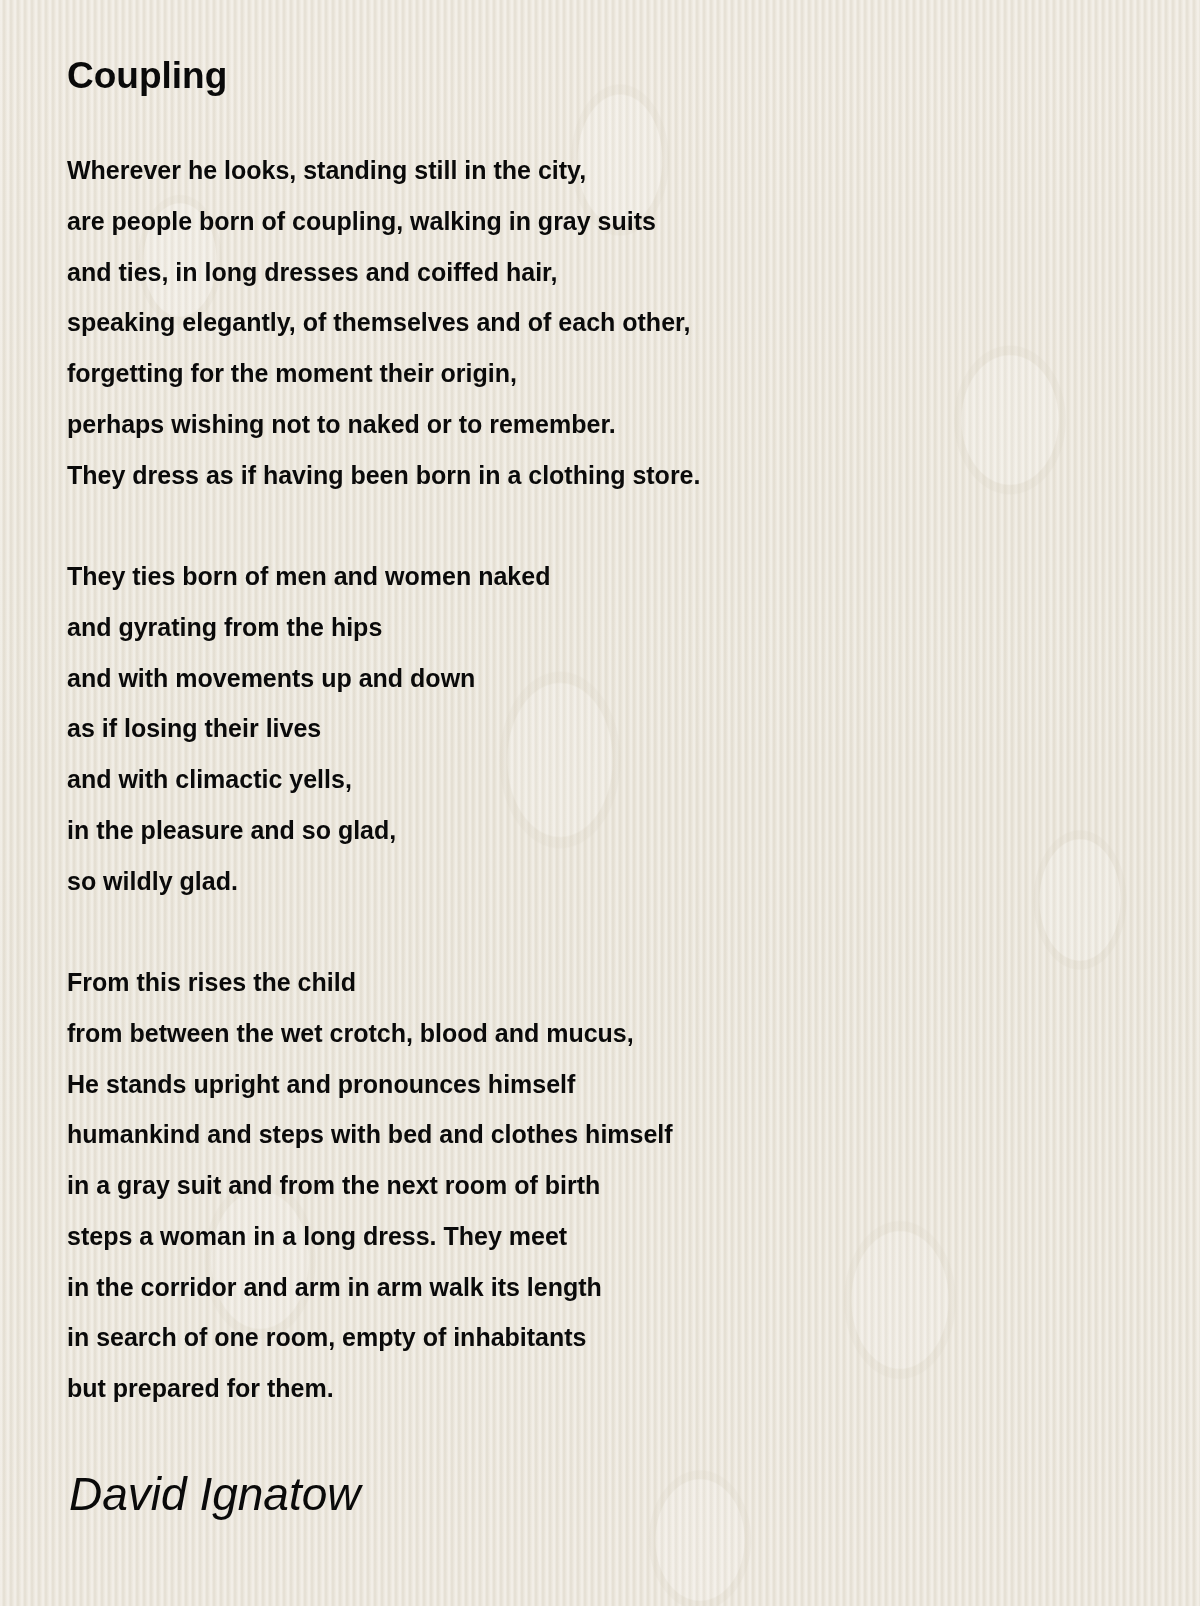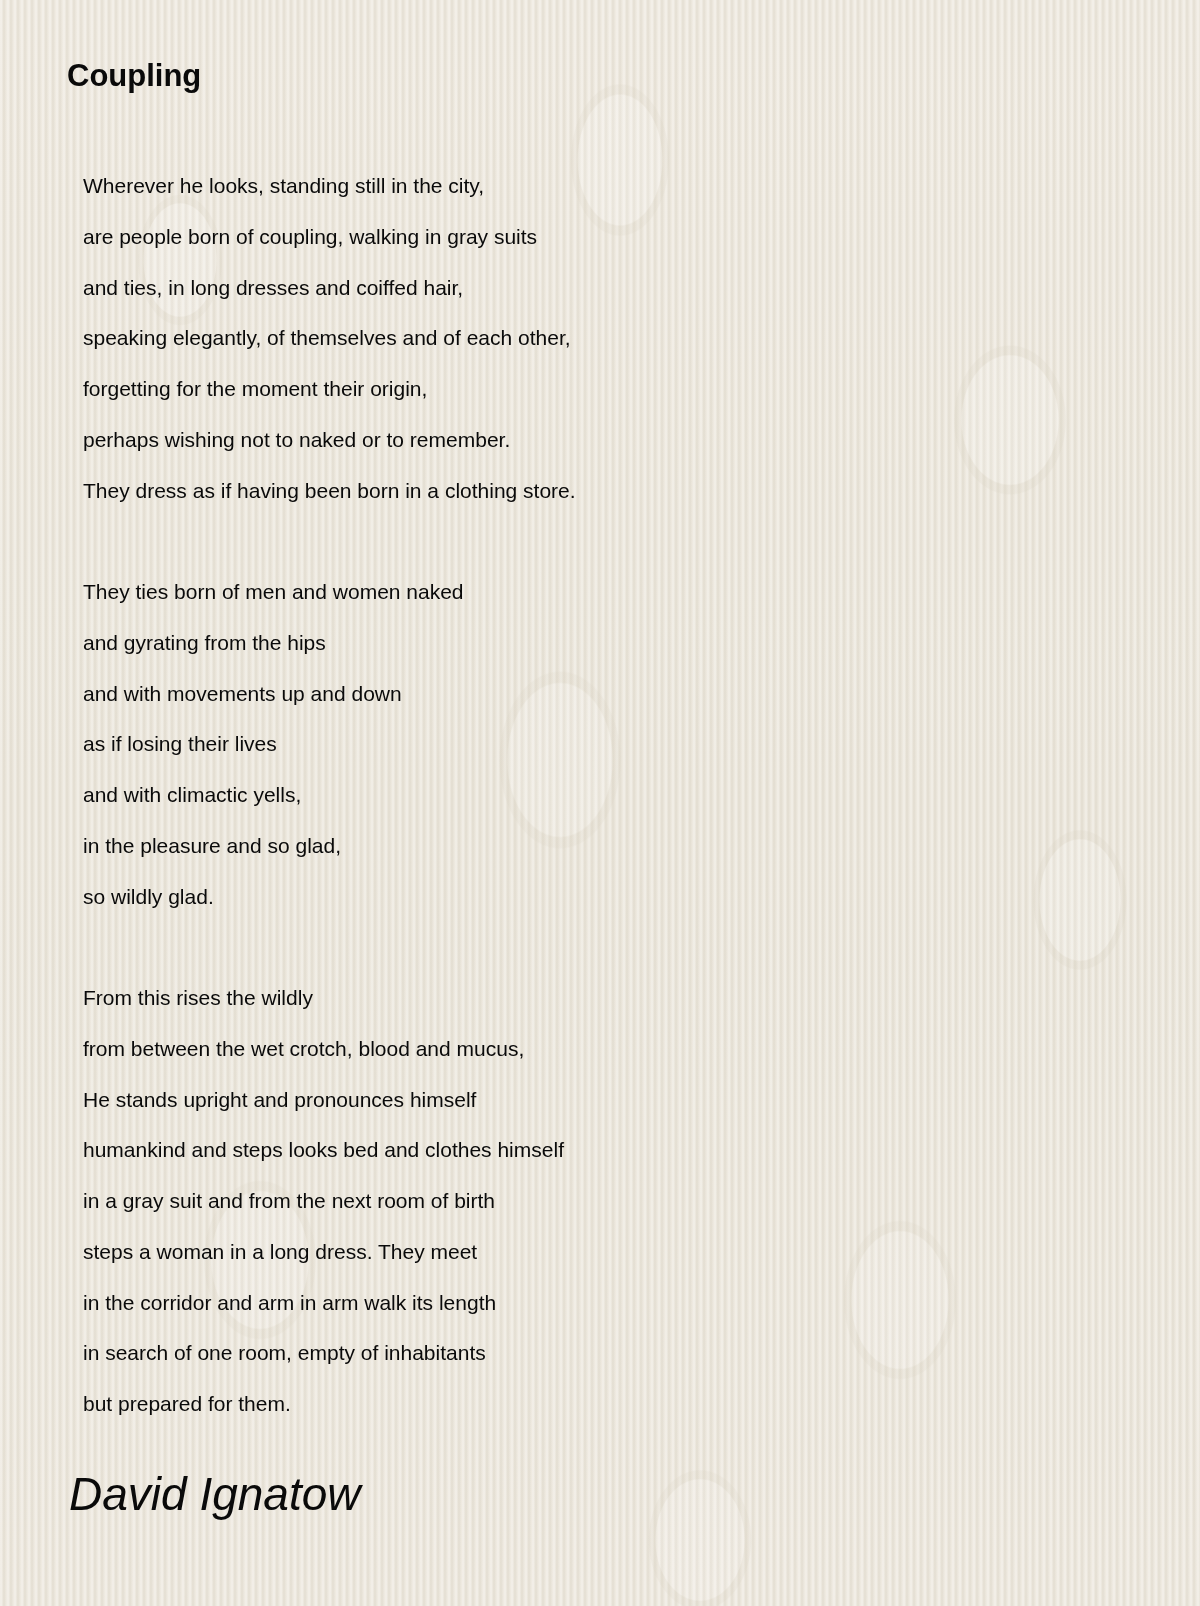--- a/index.html
+++ b/index.html
@@ -30,33 +30,33 @@
       position: absolute;
       left: 67px;
       top: 0;
       width: 1100px;
     }
     .poem-title {
       position: absolute;
       top: 52px;
       left: 0;
       margin: 0;
-      font-size: 31px;
+      font-size: 37px;
       font-weight: bold;
       line-height: 48px;
       letter-spacing: 0px;
       white-space: nowrap;
     }
     .poem-body {
       position: absolute;
       top: 145px;
       left: 0;
-      margin: 16px;
-      font-size: 21px;
-      font-weight: normal;
+      margin: 0;
+      font-size: 25px;
+      font-weight: bold;
       line-height: 50.75px;
       white-space: nowrap;
     }
     .stanza {
       margin: 0 0 50.75px 0;
     }
     .stanza:last-child {
       margin-bottom: 0;
     }
     .poem-line {
@@ -94,24 +94,24 @@
     <div class="stanza">
       <span class="poem-line">They ties born of men and women naked</span>
       <span class="poem-line">and gyrating from the hips</span>
       <span class="poem-line">and with movements up and down</span>
       <span class="poem-line">as if losing their lives</span>
       <span class="poem-line">and with climactic yells,</span>
       <span class="poem-line">in the pleasure and so glad,</span>
       <span class="poem-line">so wildly glad.</span>
     </div>
     <div class="stanza">
-      <span class="poem-line">From this rises the wildly</span>
+      <span class="poem-line">From this rises the child</span>
       <span class="poem-line">from between the wet crotch, blood and mucus,</span>
       <span class="poem-line">He stands upright and pronounces himself</span>
-      <span class="poem-line">humankind and steps looks bed and clothes himself</span>
+      <span class="poem-line">humankind and steps with bed and clothes himself</span>
       <span class="poem-line">in a gray suit and from the next room of birth</span>
       <span class="poem-line">steps a woman in a long dress. They meet</span>
       <span class="poem-line">in the corridor and arm in arm walk its length</span>
       <span class="poem-line">in search of one room, empty of inhabitants</span>
       <span class="poem-line">but prepared for them.</span>
     </div>
   </div>
 
   <p class="poem-author">David Ignatow</p>
 </div>

